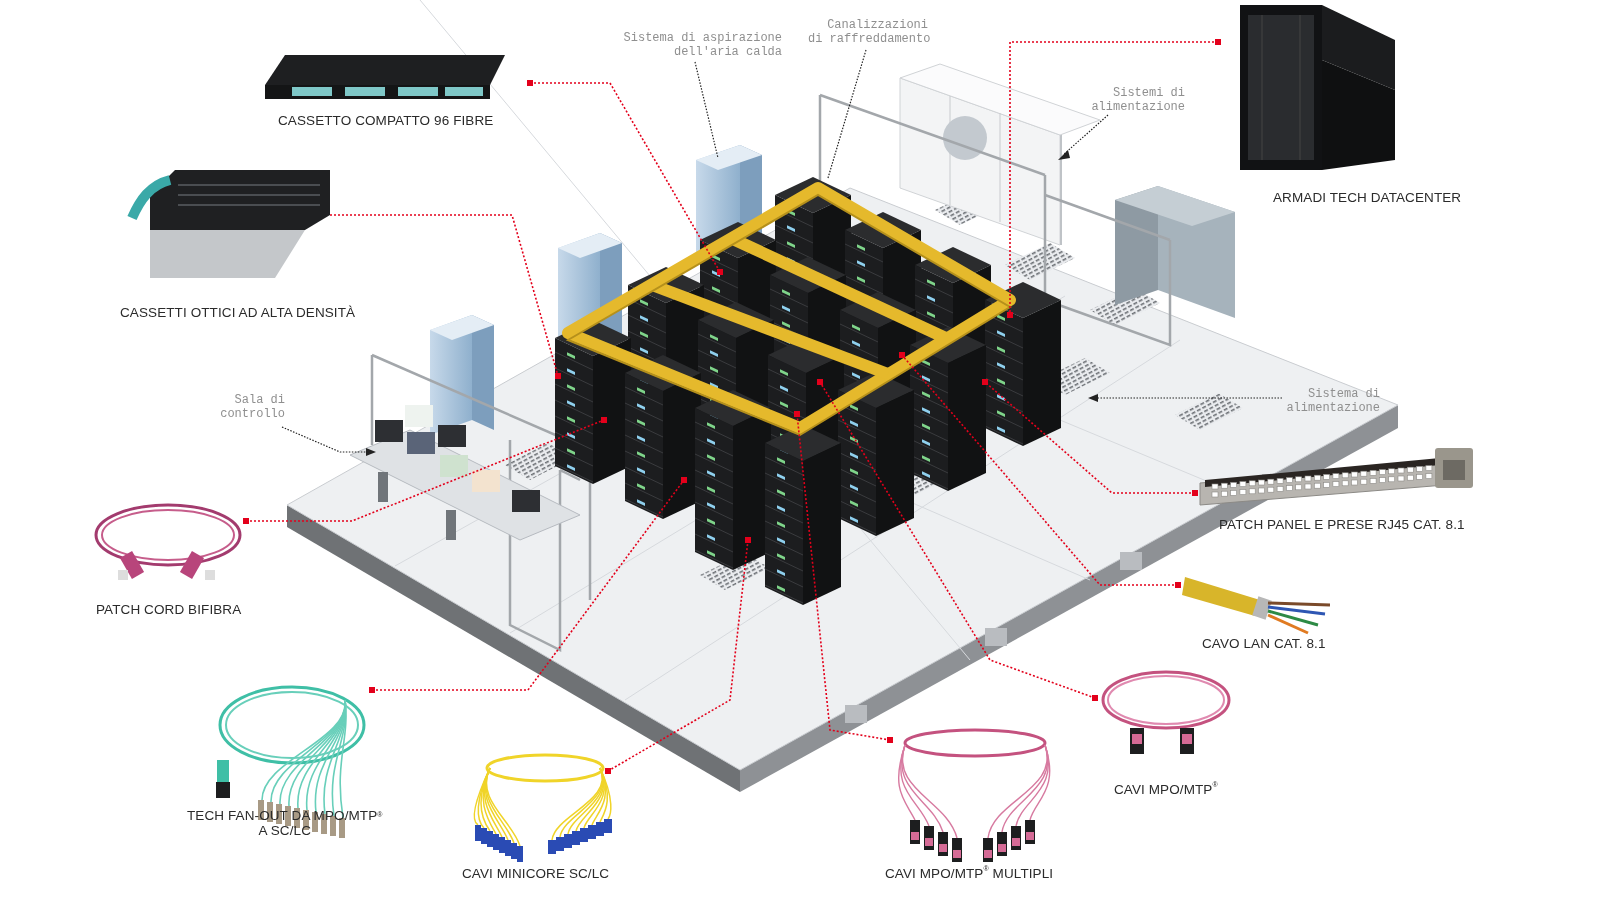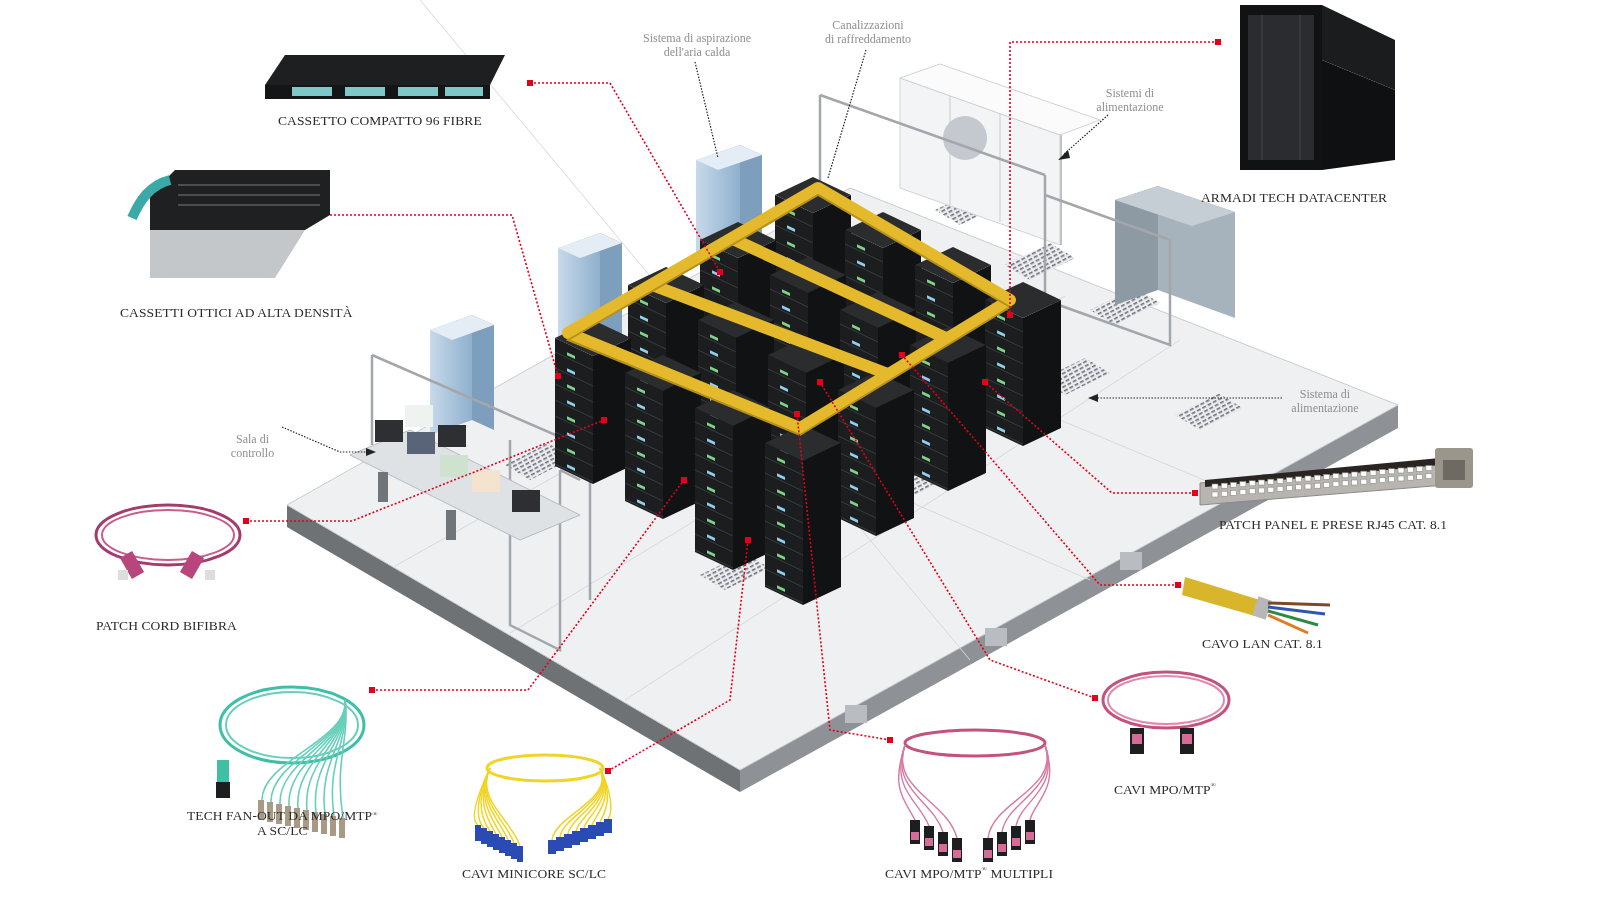--- a/index.html
+++ b/index.html
@@ -1,19 +1,19 @@
 <!DOCTYPE html>
 <html><head>
 <meta charset="utf-8">
 <style>
   html, body { margin:0; padding:0; background:#ffffff; }
   body { width:1600px; height:900px; position:relative; overflow:hidden; font-family:"DejaVu Sans", sans-serif; }
   #scene { position:absolute; left:0; top:0; width:1600px; height:900px; }
-  .product-label { position:absolute; font-family:Liberation Serif, serif; font-size:13.5px; color:#2b2b2b; letter-spacing:0.1px; white-space:nowrap; text-align:center; }
-  .zone-label { position:absolute; font-family:Liberation Serif, serif; font-size:12px; color:#8f8f8f; text-align:center; line-height:14px; white-space:nowrap; }
+  .product-label { position:absolute; font-family:Liberation Sans, sans-serif; font-size:13.5px; color:#2b2b2b; letter-spacing:0.1px; white-space:nowrap; text-align:center; }
+  .zone-label { position:absolute; font-family:Liberation Mono, monospace; font-size:12px; color:#8f8f8f; text-align:right; line-height:14px; white-space:nowrap; }
   sup { font-size:7px; vertical-align:top; position:relative; top:-1px; }
 </style>
 </head>
 <body>
 
 <svg id="scene" viewBox="0 0 1600 900" xmlns="http://www.w3.org/2000/svg">
   <defs>
     <pattern id="grate" width="6" height="4" patternUnits="userSpaceOnUse" patternTransform="rotate(-28)">
       <rect width="6" height="4" fill="#e9ebee"></rect>
       <rect width="4" height="1.6" fill="#6d7176"></rect>
@@ -721,35 +721,35 @@
   <div>dell'aria calda</div>
 </div>
 <div class="zone-label" style="left:808px; top:18px; width:120px;">
   <div>Canalizzazioni</div>
   <div>di raffreddamento</div>
 </div>
 <div class="zone-label" style="left:1075px; top:86px; width:110px;">
   <div>Sistemi di</div>
   <div>alimentazione</div>
 </div>
-<div class="zone-label" style="left:220px; top:432px; width:65px;">
+<div class="zone-label" style="left:220px; top:393px; width:65px;">
   <div>Sala di</div>
   <div>controllo</div>
 </div>
 <div class="zone-label" style="left:1270px; top:387px; width:110px;">
   <div>Sistema di</div>
   <div>alimentazione</div>
 </div>
 
 <div class="product-label" style="left:278px; top:113px;">CASSETTO COMPATTO 96 FIBRE</div>
 <div class="product-label" style="left:120px; top:305px;">CASSETTI OTTICI AD ALTA DENSITÀ</div>
-<div class="product-label" style="left:1201px; top:190px;">ARMADI TECH DATACENTER</div>
+<div class="product-label" style="left:1273px; top:190px;">ARMADI TECH DATACENTER</div>
 <div class="product-label" style="left:1219px; top:517px;">PATCH PANEL E PRESE RJ45 CAT. 8.1</div>
 <div class="product-label" style="left:1202px; top:636px;">CAVO LAN CAT. 8.1</div>
-<div class="product-label" style="left:96px; top:618px;">PATCH CORD BIFIBRA</div>
+<div class="product-label" style="left:96px; top:602px;">PATCH CORD BIFIBRA</div>
 <div class="product-label" style="left:187px; top:808px; line-height:15px;">
   <div><span>TECH FAN-OUT DA MPO/MTP</span><sup>®</sup></div>
   <div>A SC/LC</div>
 </div>
 <div class="product-label" style="left:462px; top:866px;">CAVI MINICORE SC/LC</div>
 <div class="product-label" style="left:885px; top:866px;">
   <span>CAVI MPO/MTP</span><sup>®</sup><span> MULTIPLI</span>
 </div>
 <div class="product-label" style="left:1114px; top:782px;">
   <span>CAVI MPO/MTP</span><sup>®</sup>

